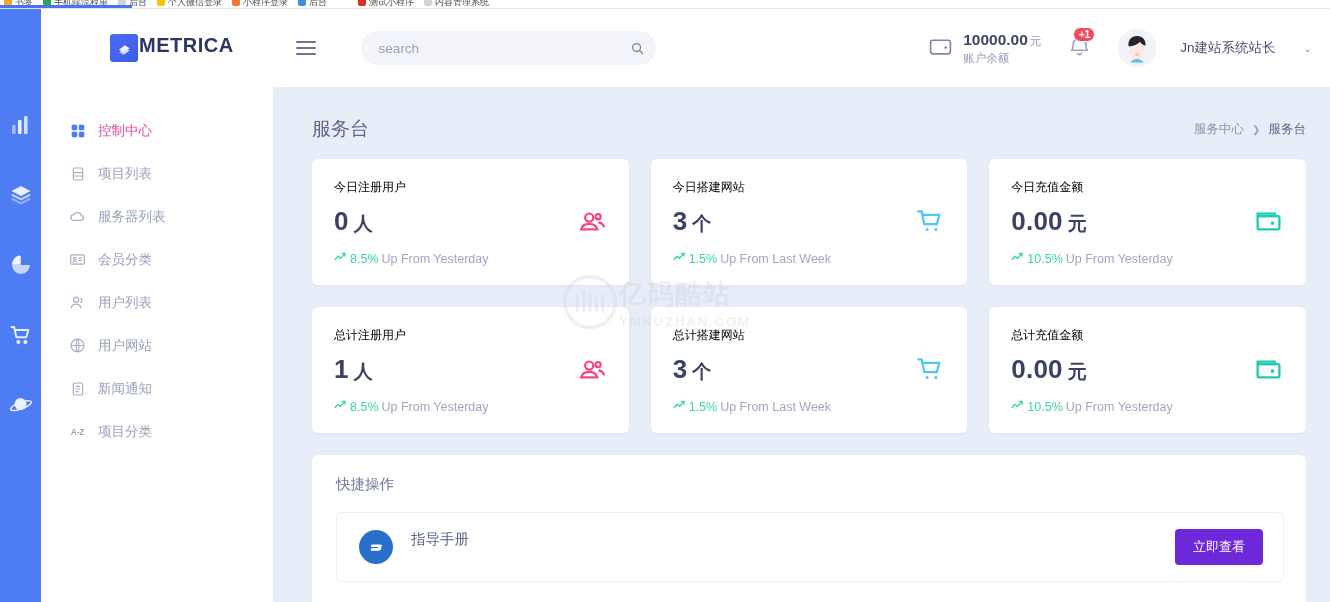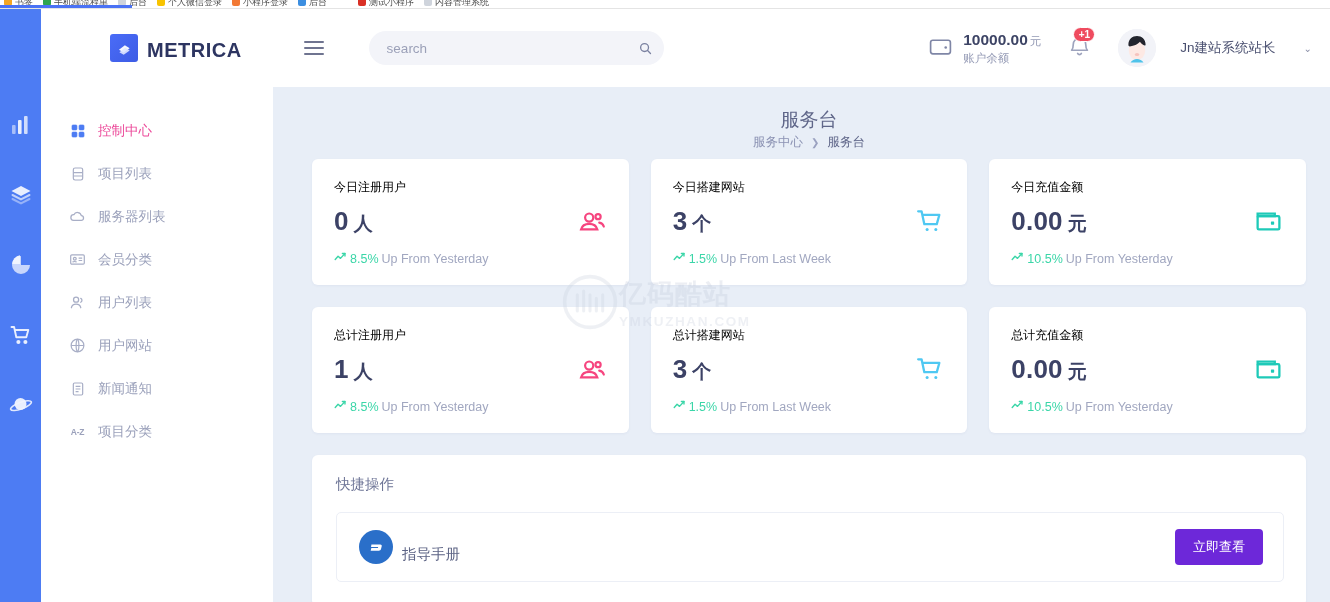--- a/index.html
+++ b/index.html
@@ -28,21 +28,21 @@
     display: flex; flex-direction: column; align-items: center;
     padding-top: 104px; gap: 46px;
   }
   .rail-ico { width: 24px; height: 24px; opacity: .92; cursor: pointer; }
 
   
   .header {
     position: absolute; left: 41px; top: 9px; width: 1289px; height: 78px;
     background: #ffffff; display: flex; align-items: center;
   }
-  .logo-wrap { display: flex; align-items: flex-end; gap: 9px; margin-left: 69px; }
+  .logo-wrap { display: flex; align-items: flex-start; gap: 1px; margin-left: 69px; }
   .logo-mark {
     width: 28px; height: 28px; border-radius: 3px;
     background: linear-gradient(135deg,#4a6cf7 0%,#3d5ce5 100%);
     display: flex; align-items: center; justify-content: center;
   }
   .logo-text {
     font-size: 20px; font-weight: bold; letter-spacing: .5px; color: #2d3561;
   }
   .hamburger { margin-left: 62px; display: flex; flex-direction: column; gap: 4px; cursor: pointer; }
   .hamburger span { display: block; width: 20px; height: 2.3px; background: #6f7490; border-radius: 2px; }
@@ -97,21 +97,21 @@
   .nav-item.active { color: #ec4899; }
   .nav-item.active .nav-ico svg { stroke: #4d7cf3; fill: #4d7cf3; }
   .nav-ico { width: 17px; height: 17px; display: flex; align-items: center; justify-content: center; flex: 0 0 auto; }
   .nav-ico-az { font-size: 8.5px; font-weight: bold; color: #9ba1bb; letter-spacing: -.3px; }
 
   
   .main {
     position: absolute; left: 273px; top: 87px; width: 1057px; height: 515px;
     background: #e8eef7; padding: 20px 24px 0 39px; overflow: hidden;
   }
-  .page-head { display: flex; align-items: center; justify-content: space-between; height: 44px; flex-direction: column; }
+  .page-head { display: flex; align-items: center; justify-content: space-between; height: 44px; }
   .page-title { font-size: 19px; color: #5f6689; font-weight: normal; }
   .crumbs { font-size: 12.5px; color: #8b92b3; display: flex; align-items: center; gap: 8px; }
   .crumb-link { cursor: pointer; }
   .crumb-sep { color: #9aa1c0; font-size: 10px; }
   .crumb-cur { color: #5f6689; }
 
   .cards-grid { display: grid; grid-template-columns: repeat(3, 1fr); gap: 22px; margin-top: 8px; }
   .stat-card {
     background: #fff; border-radius: 6px; padding: 20px 22px 18px 22px;
     box-shadow: 0 1px 3px rgba(40,60,110,.05);
@@ -128,21 +128,21 @@
   
   .quick {
     background: #fff; border-radius: 6px; margin-top: 22px; padding: 20px 22px 24px 24px;
     box-shadow: 0 1px 3px rgba(40,60,110,.05);
   }
   .quick-title { font-size: 14.5px; color: #6d7496; margin-bottom: 18px; }
   .quick-row {
     border: 1px solid #eceff6; border-radius: 5px; height: 70px;
     display: flex; align-items: center; padding: 0 20px 0 22px;
   }
-  .quick-left { display: flex; align-items: flex-end; gap: 9px; }
+  .quick-left { display: flex; align-items: flex-start; gap: 18px; }
   .quick-ico {
     width: 34px; height: 34px; border-radius: 50%; background: #2a6fc9;
     display: flex; align-items: center; justify-content: center; flex: 0 0 auto;
   }
   .quick-name { font-size: 14.5px; color: #5d6485; }
   .quick-btn {
     margin-left: auto; background: #6d28d9; color: #fff; border: none;
     border-radius: 4px; padding: 9px 18px; font-size: 13px; cursor: pointer;
     font-family: "Liberation Sans", sans-serif;
   }

